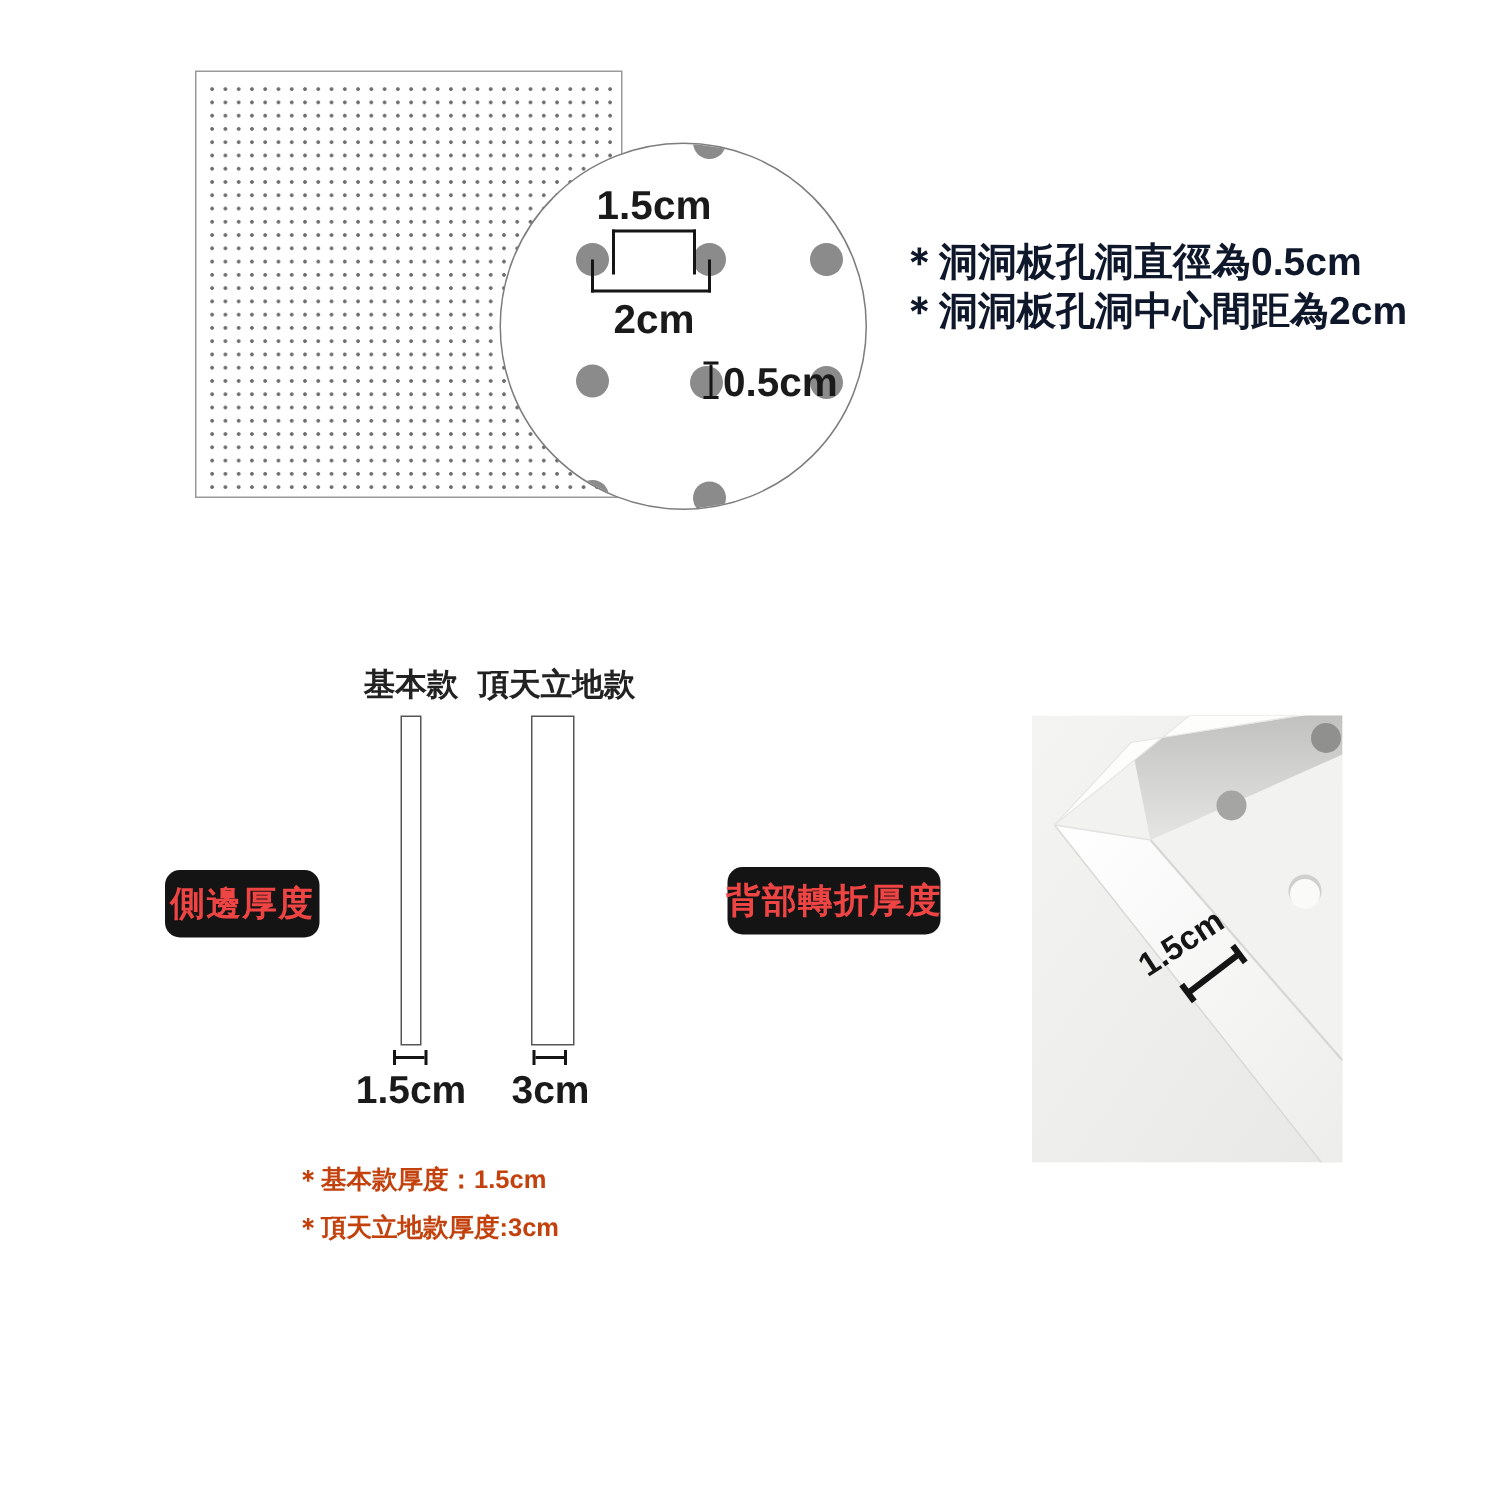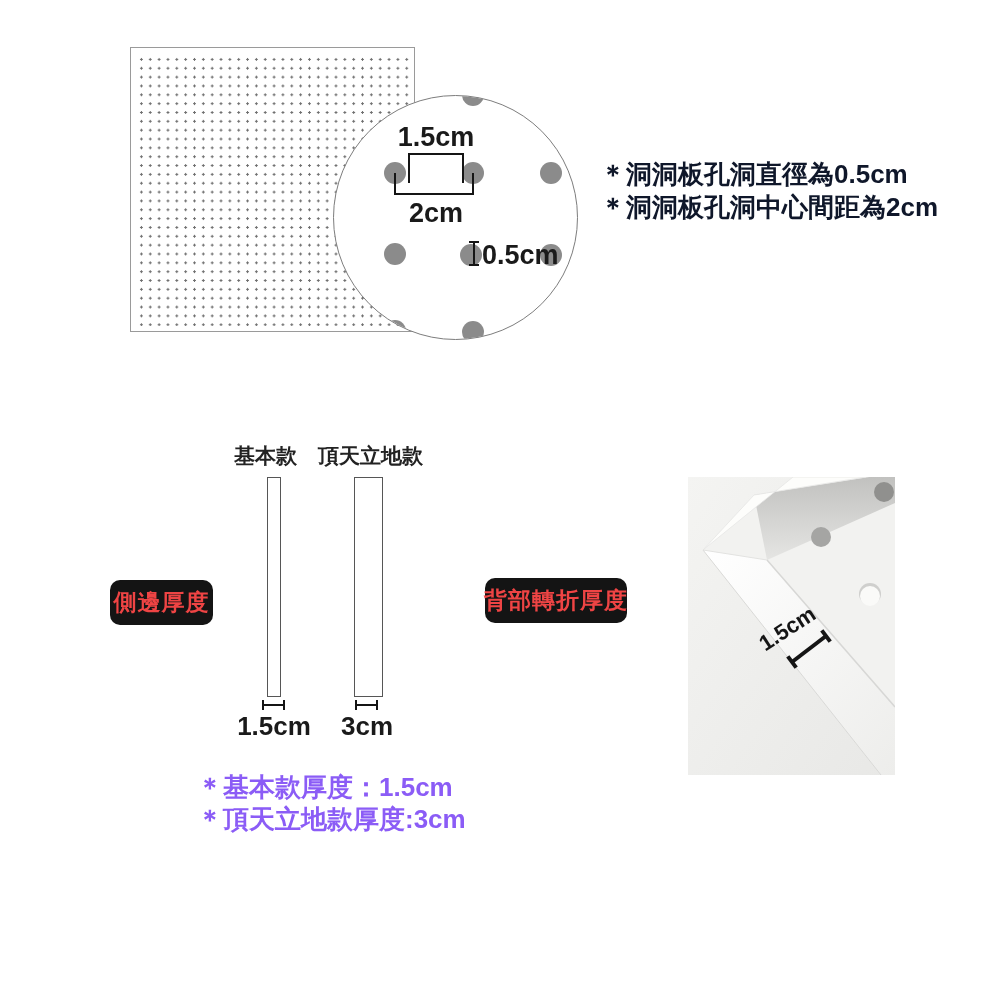--- a/index.html
+++ b/index.html
@@ -30,21 +30,21 @@
   .lbl-edge   { left:42px;  top:26px;  width:120px; }
   .lbl-center { left:42px;  top:102px; width:120px; }
   .lbl-dia    { left:148px; top:144px; text-align:left; }
 
   
   .spec-text { position:absolute; left:600px; top:158px; font-size:26px; font-weight:bold;
                color:#0f172a; line-height:32.5px; white-space:nowrap; }
 
   
   .variant-label { position:absolute; top:442px; font-size:21px; font-weight:bold;
-                   color:#222; text-align:left; white-space:nowrap; }
+                   color:#222; text-align:center; white-space:nowrap; }
   .vl-basic { left:234px; width:80px; }
   .vl-tall  { left:318px; width:106px; }
   .bar { position:absolute; top:477px; height:220px; background:#ffffff;
          border:1.5px solid #565656; box-sizing:border-box; }
   .bar-basic { left:267px; width:14px; }
   .bar-tall  { left:354px; width:29px; }
   .hbracket { position:absolute; top:700px; height:10px; box-sizing:border-box;
               border-left:2px solid #151515; border-right:2px solid #151515; }
   .hbracket::before { content:""; position:absolute; left:0; right:0; top:4px; height:2px; background:#151515; }
   .hb-basic { left:262px; width:23px; }
@@ -58,22 +58,22 @@
   .badge { position:absolute; background:#141414; color:#ef4444; font-weight:bold; font-size:23px;
            border-radius:10px; display:flex; align-items:center; justify-content:center;
            letter-spacing:1px; white-space:nowrap; }
   .badge-side { left:110px; top:580px; width:103px; height:45px; }
   .badge-back { left:485px; top:578px; width:142px; height:45px;border-radius:10px; }
 
   
   .photo { position:absolute; left:688px; top:477px; width:207px; height:298px; }
 
   
-  .notes { position:absolute; left:197px; top:771px; font-size:26px; font-weight:bold;
-           color:#8b5cf6; line-height:32px; white-space:nowrap; }
+  .notes { position:absolute; left:197px; top:771px; font-size:17px; font-weight:bold;
+           color:#c2410c; line-height:32px; white-space:nowrap; }
 </style>
 </head>
 <body>
 
 <div class="canvas">
 
   <div class="pegboard">
     <div class="peg-dots"></div>
   </div>
 

